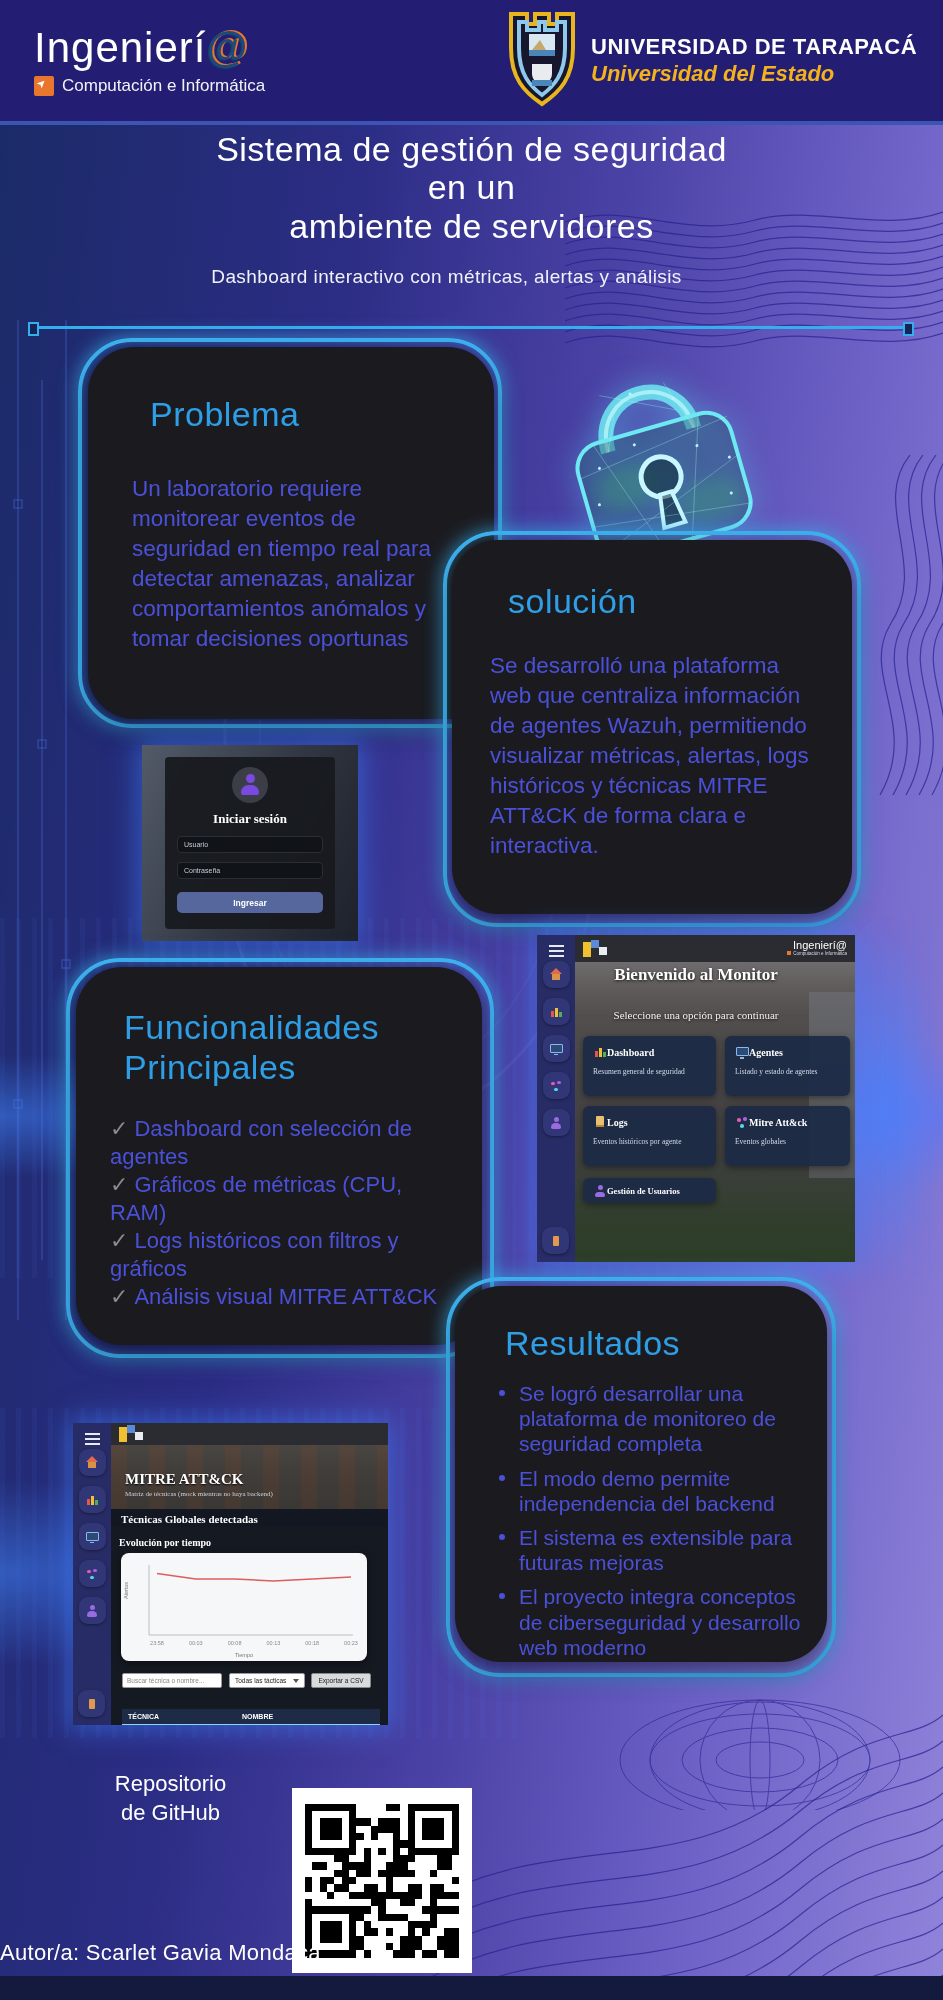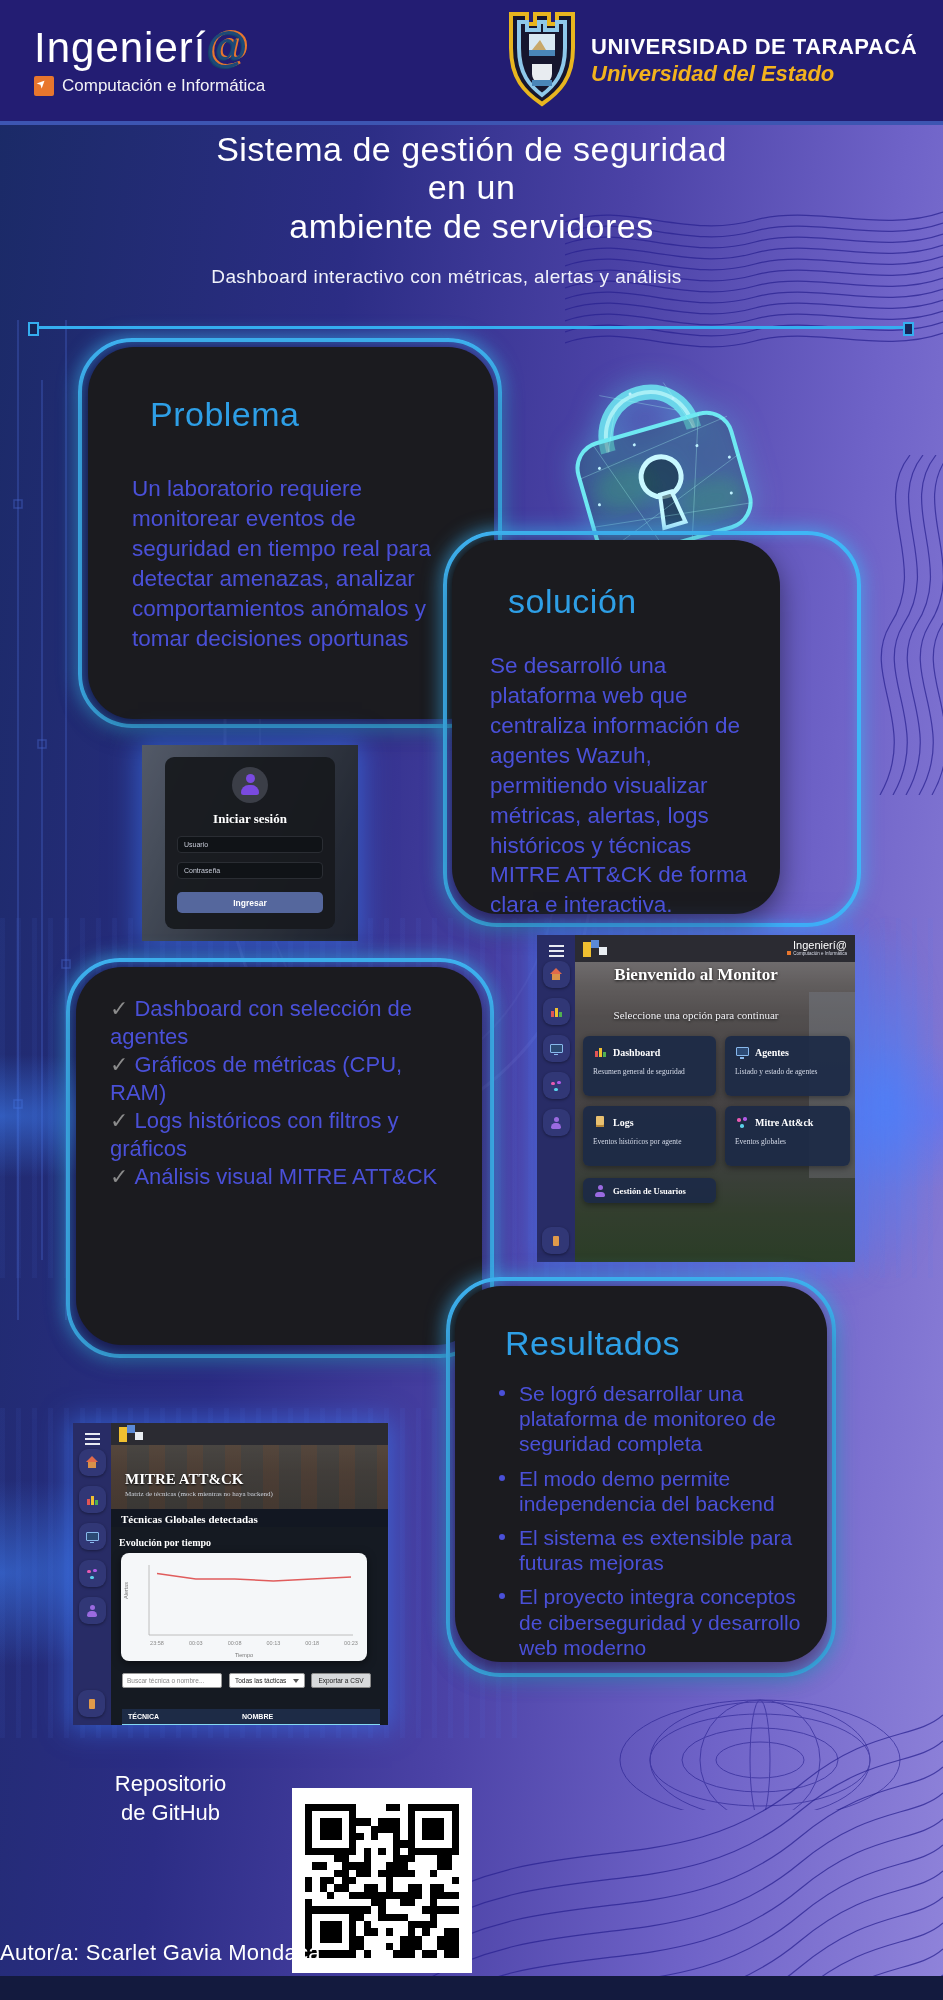--- a/index.html
+++ b/index.html
@@ -83,42 +83,42 @@
   .ic-scatter::before{content:"";position:absolute;left:2px;top:3px;width:3.5px;height:3.5px;border-radius:50%;background:#e85ab0;box-shadow:6px -1px 0 #b05ae8,3px 6px 0 #5ad0e8;}
   .ic-person::before{content:"";position:absolute;left:4.5px;top:1px;width:5px;height:5px;border-radius:50%;background:#9a6ae0;}
   .ic-person::after{content:"";position:absolute;left:2px;top:7.5px;width:10px;height:5.5px;border-radius:5px 5px 2px 2px;background:#9a6ae0;}
   .ic-door::before{content:"";position:absolute;left:4px;top:2px;width:6px;height:10px;border-radius:1px;background:#e09a4a;}
   .ic-doc::before{content:"";position:absolute;left:3px;top:1px;width:8px;height:11px;background:#e8c070;border-radius:1px;box-shadow:inset 0 -2px 0 #b88838;}
 
   
   .login-shot{left:142px;top:745px;width:216px;height:196px;
     background:linear-gradient(115deg,#7b8494 0%,#5f6875 30%,#474e59 55%,#343a44 80%,#2a2f38 100%);}
   .login-shot::before{content:"";position:absolute;inset:0;background:rgba(10,12,22,.35);}
-  .login-card{position:absolute;left:23px;top:12px;width:170px;height:172px;background:rgba(23,25,30,.94);border-radius:9px;text-align:center;}
+  .login-card{position:absolute;left:23px;top:12px;width:170px;height:172px;background:rgba(23,25,30,.94);border-radius:4px;text-align:center;}
   .avatar{position:relative;width:36px;height:36px;border-radius:50%;background:#3b3e47;margin:10px auto 0;}
   .avatar::before{content:"";position:absolute;left:13.5px;top:7px;width:9px;height:9px;border-radius:50%;background:#7a4ae0;}
   .avatar::after{content:"";position:absolute;left:9px;top:18px;width:18px;height:10px;border-radius:9px 9px 3px 3px;background:#7a4ae0;}
   .login-title{color:#fff;font-family:"Liberation Serif",serif;font-weight:700;font-size:13px;margin-top:8px;}
   .login-input{display:block;width:146px;height:17px;margin:9px auto 0;background:#101317;border:1px solid #2a2d33;border-radius:4px;
     color:#e8eaf2;font-size:7px;padding:0 6px;box-sizing:border-box;font-family:"Liberation Sans",sans-serif;}
   .login-input::placeholder{color:#c8ccd8;}
   .login-btn{display:block;width:146px;height:21px;margin:13px auto 0;background:#55679d;border:none;border-radius:5px;
     color:#fff;font-size:8.5px;font-weight:700;font-family:"Liberation Sans",sans-serif;}
 
   
   .monitor-shot{left:537px;top:935px;width:318px;height:327px;background:#282c66;}
   .m-topbar{height:27px;}
   .m-content{position:absolute;left:38px;top:27px;right:0;bottom:0;
     background:linear-gradient(180deg,#98928a 0%,#837c72 8%,#6f685e 18%,#635d54 32%,#5d584f 46%,#575349 60%,#4c523f 72%,#41512f 84%,#375026 100%);}
   .m-content::before{content:"";position:absolute;right:0;top:10%;width:46px;height:62%;background:linear-gradient(#90908e,#75766d);opacity:.85;}
   .m-content::after{content:"";position:absolute;inset:0;background:rgba(16,20,44,.30);}
   .m-welcome{position:absolute;left:0;top:30px;width:100%;text-align:center;color:#fff;font-family:"Liberation Serif",serif;font-weight:700;font-size:17px;text-shadow:0 1px 3px rgba(0,0,0,.8);z-index:2;}
   .m-instr{position:absolute;left:0;top:74px;width:100%;text-align:center;color:#f2f2f6;font-family:"Liberation Serif",serif;font-size:11px;text-shadow:0 1px 3px rgba(0,0,0,.8);z-index:2;}
   .m-card{position:absolute;background:rgba(28,42,70,.93);border-radius:6px;z-index:2;box-shadow:0 2px 6px rgba(0,0,0,.4);color:#fff;}
-  .m-card .t{display:flex;align-items:center;gap:6px;font-family:"Liberation Serif",serif;font-weight:700;font-size:10px;padding:9px 0 0 10px;}
+  .m-card .t{display:flex;align-items:center;gap:0;font-family:"Liberation Serif",serif;font-weight:700;font-size:10px;padding:9px 0 0 10px;}
   .m-card .d{font-family:"Liberation Serif",serif;font-size:7.5px;color:#d4dae8;padding:8px 0 0 10px;}
 
   
   .mitre-shot{left:73px;top:1423px;width:315px;height:302px;background:#282c66;}
   .t-topbar{height:22px;}
   .t-content{position:absolute;left:38px;top:22px;right:0;bottom:0;background:#151a22;}
   .t-photo{position:absolute;left:0;top:0;right:0;height:64px;
     background:linear-gradient(180deg,#8a7c68 0%,#7a6c58 40%,#6b604e 100%),
     repeating-linear-gradient(90deg,rgba(150,95,60,.3) 0 16px,rgba(70,80,95,.25) 16px 38px);background-blend-mode:overlay;}
   .t-photo::after{content:"";position:absolute;inset:0;background:rgba(14,17,28,.45);}
@@ -306,37 +306,39 @@
     </g>
   </svg>
 
   <div class="abs frame" style="left:78px;top:338px;width:416px;height:382px"></div>
   <div class="abs card" style="left:88px;top:347px;width:406px;height:372px">
     <h2 style="margin:48px 0 0 62px">Problema</h2>
     <div class="body" style="margin:40px 36px 0 44px">Un laboratorio requiere monitorear eventos de seguridad en tiempo real para detectar amenazas, analizar comportamientos anómalos y tomar decisiones oportunas</div>
   </div>
 
   <div class="abs frame" style="left:443px;top:531px;width:410px;height:388px"></div>
-  <div class="abs card" style="left:452px;top:540px;width:328px;height:374px">
+  <div class="abs card" style="left:452px;top:540px;width:400px;height:374px">
     <h2 style="margin:42px 0 0 56px">solución</h2>
     <div class="body" style="margin:30px 30px 0 38px">Se desarrolló una plataforma web que centraliza información de agentes Wazuh, permitiendo visualizar métricas, alertas, logs históricos y técnicas MITRE ATT&amp;CK de forma clara e interactiva.</div>
   </div>
 
   <div class="abs shot login-shot">
     <div class="login-card">
       <div class="avatar"></div>
       <div class="login-title">Iniciar sesión</div>
       <input class="login-input" type="text" placeholder="Usuario" style="">
       <input class="login-input" type="text" placeholder="Contraseña" style="">
       <button class="login-btn">Ingresar</button>
     </div>
   </div>
 
   <div class="abs frame" style="left:66px;top:958px;width:420px;height:392px"></div>
   <div class="abs card" style="left:76px;top:967px;width:406px;height:378px">
+    <h2 class="pre" style="margin:40px 0 0 48px;line-height:1.18">Funcionalidades
+Principales</h2>
     <ul class="checklist" style="margin:28px 26px 0 34px">
       <li><span class="chk">✓</span><span>Dashboard con selección de agentes</span></li>
       <li><span class="chk">✓</span><span>Gráficos de métricas (CPU, RAM)</span></li>
       <li><span class="chk">✓</span><span>Logs históricos con filtros y gráficos</span></li>
       <li><span class="chk">✓</span><span>Análisis visual MITRE ATT&amp;CK</span></li>
     </ul>
   </div>
 
   <div class="abs shot monitor-shot">
     <div class="m-content"></div>

